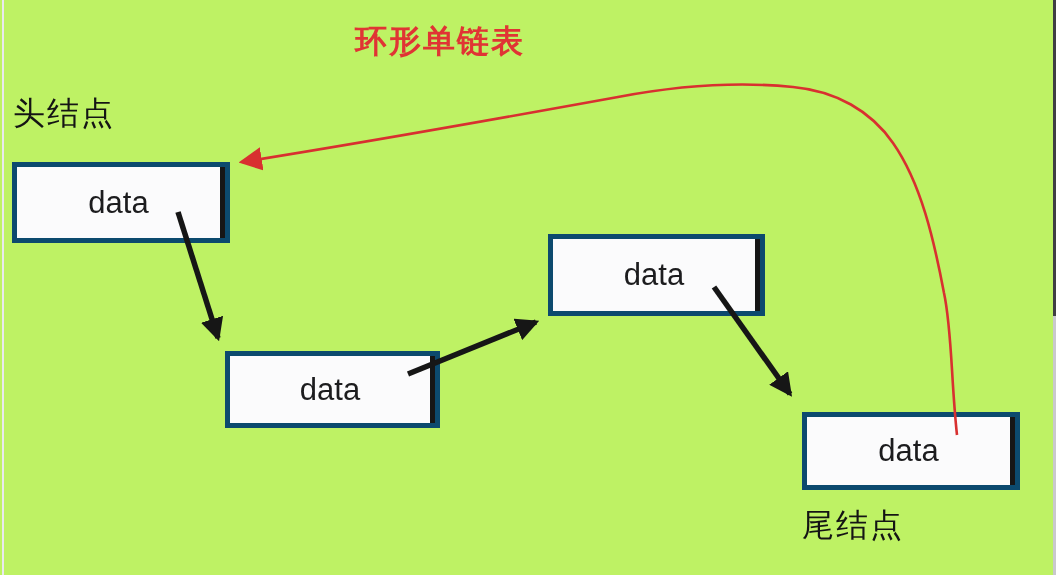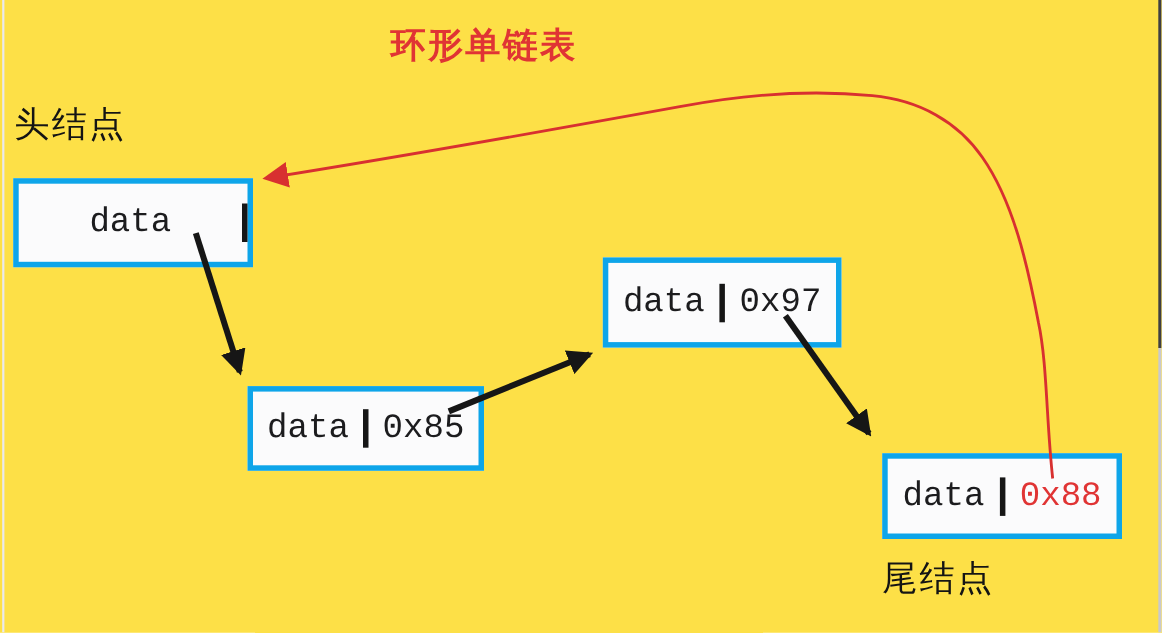--- a/index.html
+++ b/index.html
@@ -2,24 +2,23 @@
 <html><head>
 <meta charset="utf-8">
 <style>
   html, body { margin: 0; padding: 0; }
   body { font-family: "Liberation Sans", sans-serif; }
 
   .canvas {
     position: relative;
     width: 1056px;
     height: 575px;
-    background: #fde047;
+    background: #bef264;
     overflow: hidden;
     box-sizing: border-box;
-    font-family: Liberation Mono, monospace;
   }
   .edge-line-left {
     position: absolute; left: 2px; top: 0; width: 2px; height: 575px;
     background: #e9e9ee;
   }
   .edge-line-right {
     position: absolute; right: 0; top: 0; width: 3px; height: 575px;
     background: linear-gradient(#3f3f43 0%, #3f3f43 55%, #c9c9cd 55%, #c9c9cd 100%);
   }
 
@@ -39,24 +38,23 @@
     color: #141414;
     letter-spacing: 2px;
     white-space: nowrap;
   }
   .head-label { left: 13px; top: 92px; }
   .tail-label { left: 802px; top: 504px; width: 220px; text-align: left; }
 
   .list-node {
     position: absolute;
     display: flex;
-    border: 5px solid #0ea5e9;
+    border: 5px solid #0c4a6e;
     background: #fbfbfc;
     box-sizing: border-box;
-    align-items: center;
   }
   .node-1 { left: 12px;  top: 162px; width: 218px; height: 81px; }
   .node-2 { left: 225px; top: 351px; width: 215px; height: 77px; }
   .node-3 { left: 548px; top: 234px; width: 217px; height: 82px; }
   .node-4 { left: 802px; top: 412px; width: 218px; height: 78px; }
 
   .cell {
     flex: 1;
     display: flex;
     align-items: center;
@@ -87,31 +85,28 @@
 
   <div class="node-label head-label">头结点</div>
   <div class="node-label tail-label">尾结点</div>
 
   <div class="list-node node-1">
     <div class="cell data-cell">data</div>
   </div>
 
   <div class="list-node node-2">
     <div class="cell data-cell">data</div>
-    <div class="cell">0x85</div>
   </div>
 
   <div class="list-node node-3">
     <div class="cell data-cell">data</div>
-    <div class="cell">0x97</div>
   </div>
 
   <div class="list-node node-4">
     <div class="cell data-cell">data</div>
-    <div class="cell ptr-red">0x88</div>
   </div>
 
   <svg class="arrow-layer" viewBox="0 0 1056 575" xmlns="http://www.w3.org/2000/svg">
     <defs>
       <marker id="black-arrowhead" viewBox="0 0 10 10" refX="8.5" refY="5" markerWidth="4.2" markerHeight="4.2" orient="auto">
         <path d="M 0 0 L 10 5 L 0 10 z" fill="#161616"></path>
       </marker>
       <marker id="red-arrowhead" viewBox="0 0 10 10" refX="8.5" refY="5" markerWidth="9" markerHeight="9" orient="auto">
         <path d="M 0 0 L 10 5 L 0 10 z" fill="#d83030"></path>
       </marker>

